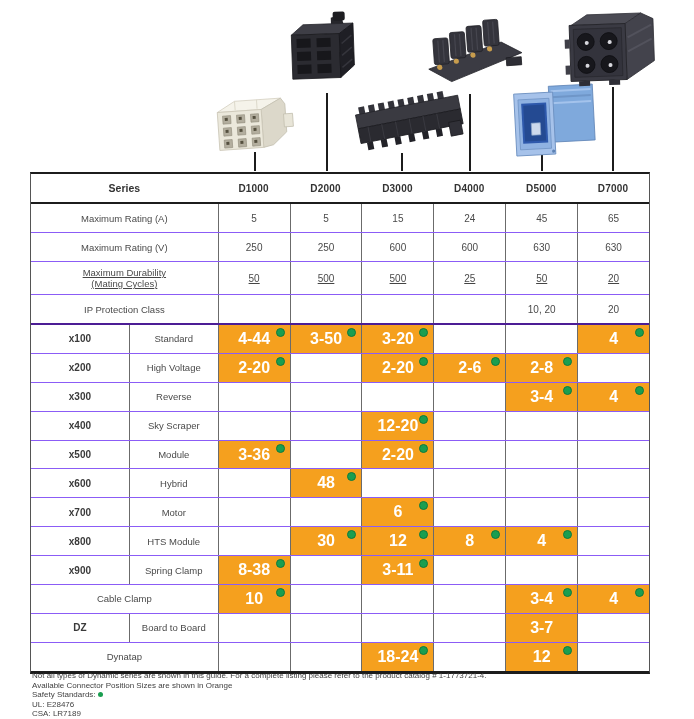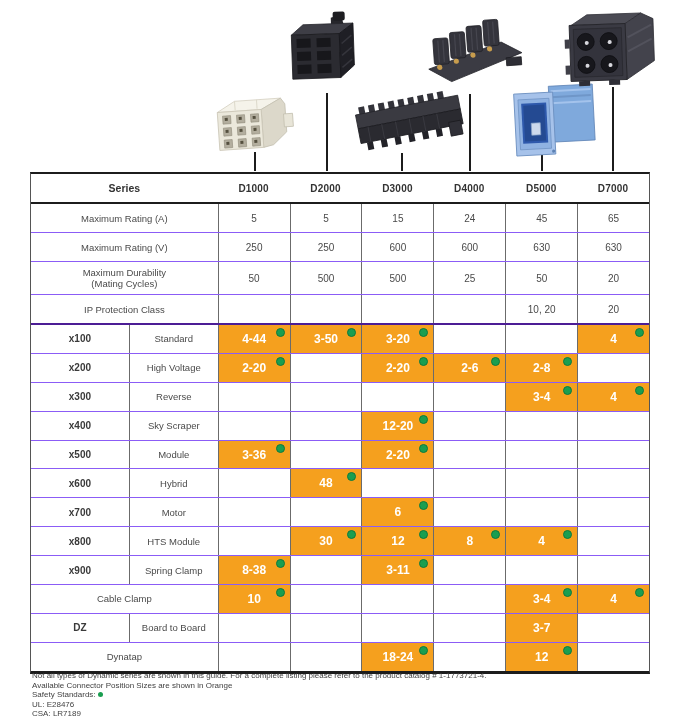--- a/index.html
+++ b/index.html
@@ -9,34 +9,34 @@
   .products{position:absolute;left:0;top:0;width:694px;height:172px;}
   .product{position:absolute;}
   .leader{position:absolute;width:2px;background:#1c1c1c;}
   
   .tbl{position:absolute;left:30px;top:172px;width:620px;
        border-top:2px solid #1c1c1c;border-bottom:3px solid #1c1c1c;
        border-left:1px solid #555;border-right:1px solid #555;box-sizing:border-box;}
   .row{display:flex;border-bottom:1px solid #8b5cf6;}
   .header-row{height:28px;border-bottom:2px solid #1c1c1c;}
   .spec-row{height:28px;}
-  .spec-row.tall{height:32px;}
+  .spec-row.tall{height:32px;text-decoration:underline;}
   .spec-row.thick-bottom{border-bottom:2px solid #4c1d95;}
   .type-row{height:27.9px;}
   .type-rows .type-row:last-child{border-bottom:none;}
   .cell{display:flex;align-items:center;justify-content:center;box-sizing:border-box;position:relative;}
   .label-cell{width:187px;flex-direction:column;line-height:11px;font-size:9.5px;color:#4a4a4a;text-align:center;}
   .series-cell{font-weight:bold;font-size:10.5px;color:#333;}
   .code-cell{width:98px;font-weight:bold;font-size:10px;color:#3a3a3a;}
   .name-cell{width:89px;border-left:1px solid #6b6b6b;font-size:9.5px;color:#4a4a4a;text-align:center;align-items:center;}
   .span-label{width:187px;font-size:9.5px;color:#4a4a4a;}
   .data-cell{width:72px;border-left:1px solid #6b6b6b;font-size:10px;color:#4a4a4a;}
   .col-head{border-left:none;font-weight:bold;font-size:10px;color:#333;letter-spacing:.2px;}
   .data-cell.orange{background:#F5A01E;}
-  .cell-value{color:#ffffff;font-weight:bold;font-size:12px;}
+  .cell-value{color:#ffffff;font-weight:bold;font-size:16px;}
   .dot{position:absolute;top:3px;right:5px;width:9px;height:9px;border-radius:50%;
        background:#1A9E50;border:1px solid #0f7a3c;box-sizing:border-box;}
   
   .footer{position:absolute;left:32px;top:671px;width:640px;font-size:8px;line-height:9.6px;color:#3f3f3f;}
   .footer div{white-space:nowrap;}
   .mini-dot{display:inline-block;width:5px;height:5px;border-radius:50%;background:#1A9E50;margin-left:2px;}
 </style>
 </head>
 <body>
 

